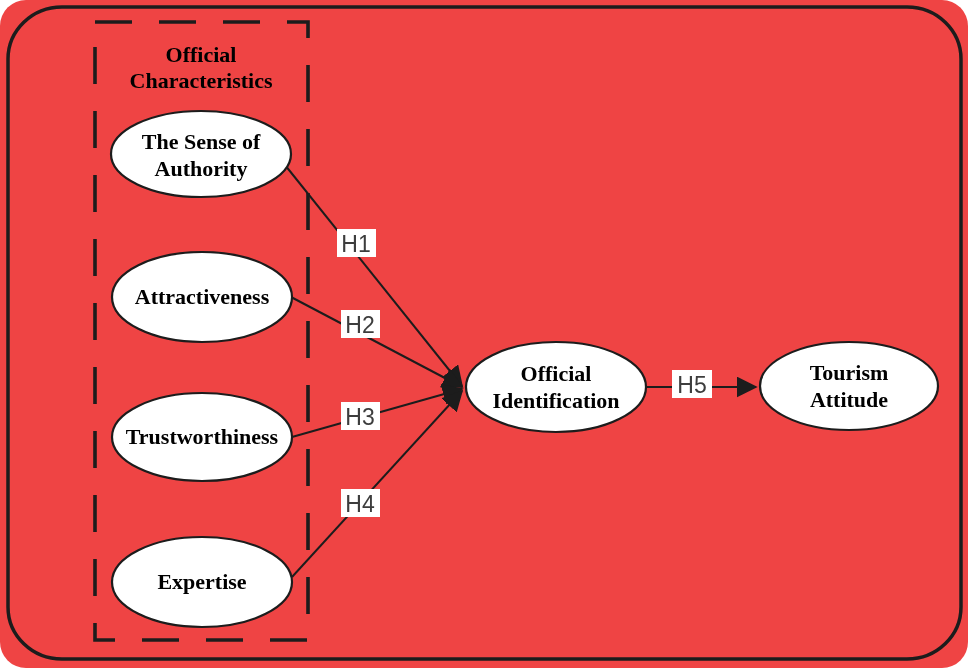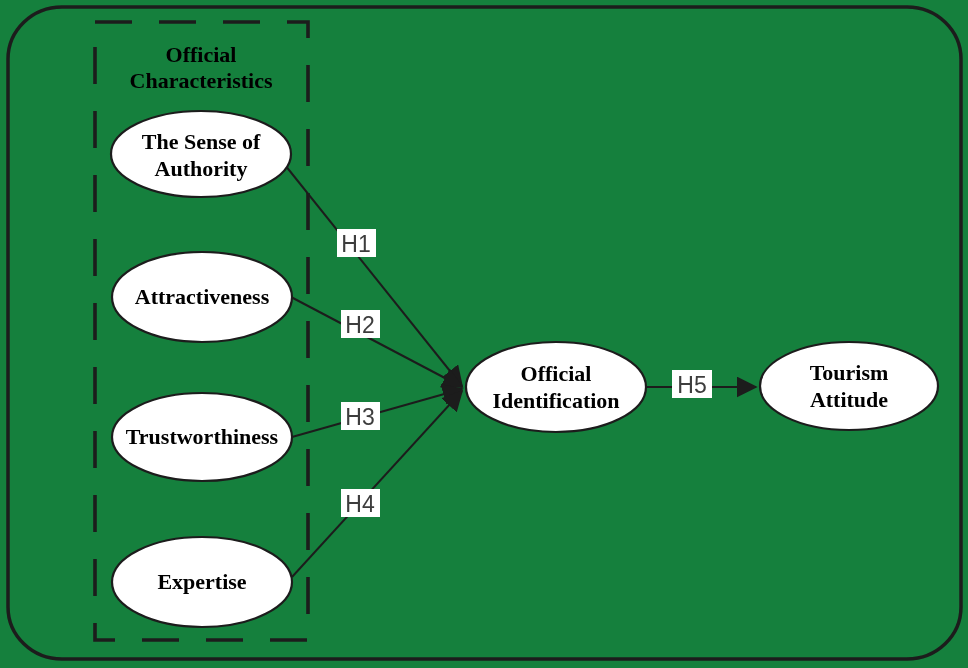--- a/index.html
+++ b/index.html
@@ -4,22 +4,23 @@
 <style>
   html, body {
     margin: 0;
     padding: 0;
     background: #ffffff;
   }
   .canvas {
     position: relative;
     width: 968px;
     height: 668px;
-    background: #15803d;
+    background: #ef4444;
     overflow: hidden;
+    border-radius: 26px;
   }
   svg { display: block; }
   .outer-frame {
     fill: none;
     stroke: #1c1c1c;
     stroke-width: 3.5;
   }
   .group-box {
     fill: none;
     stroke: #1c1c1c;

